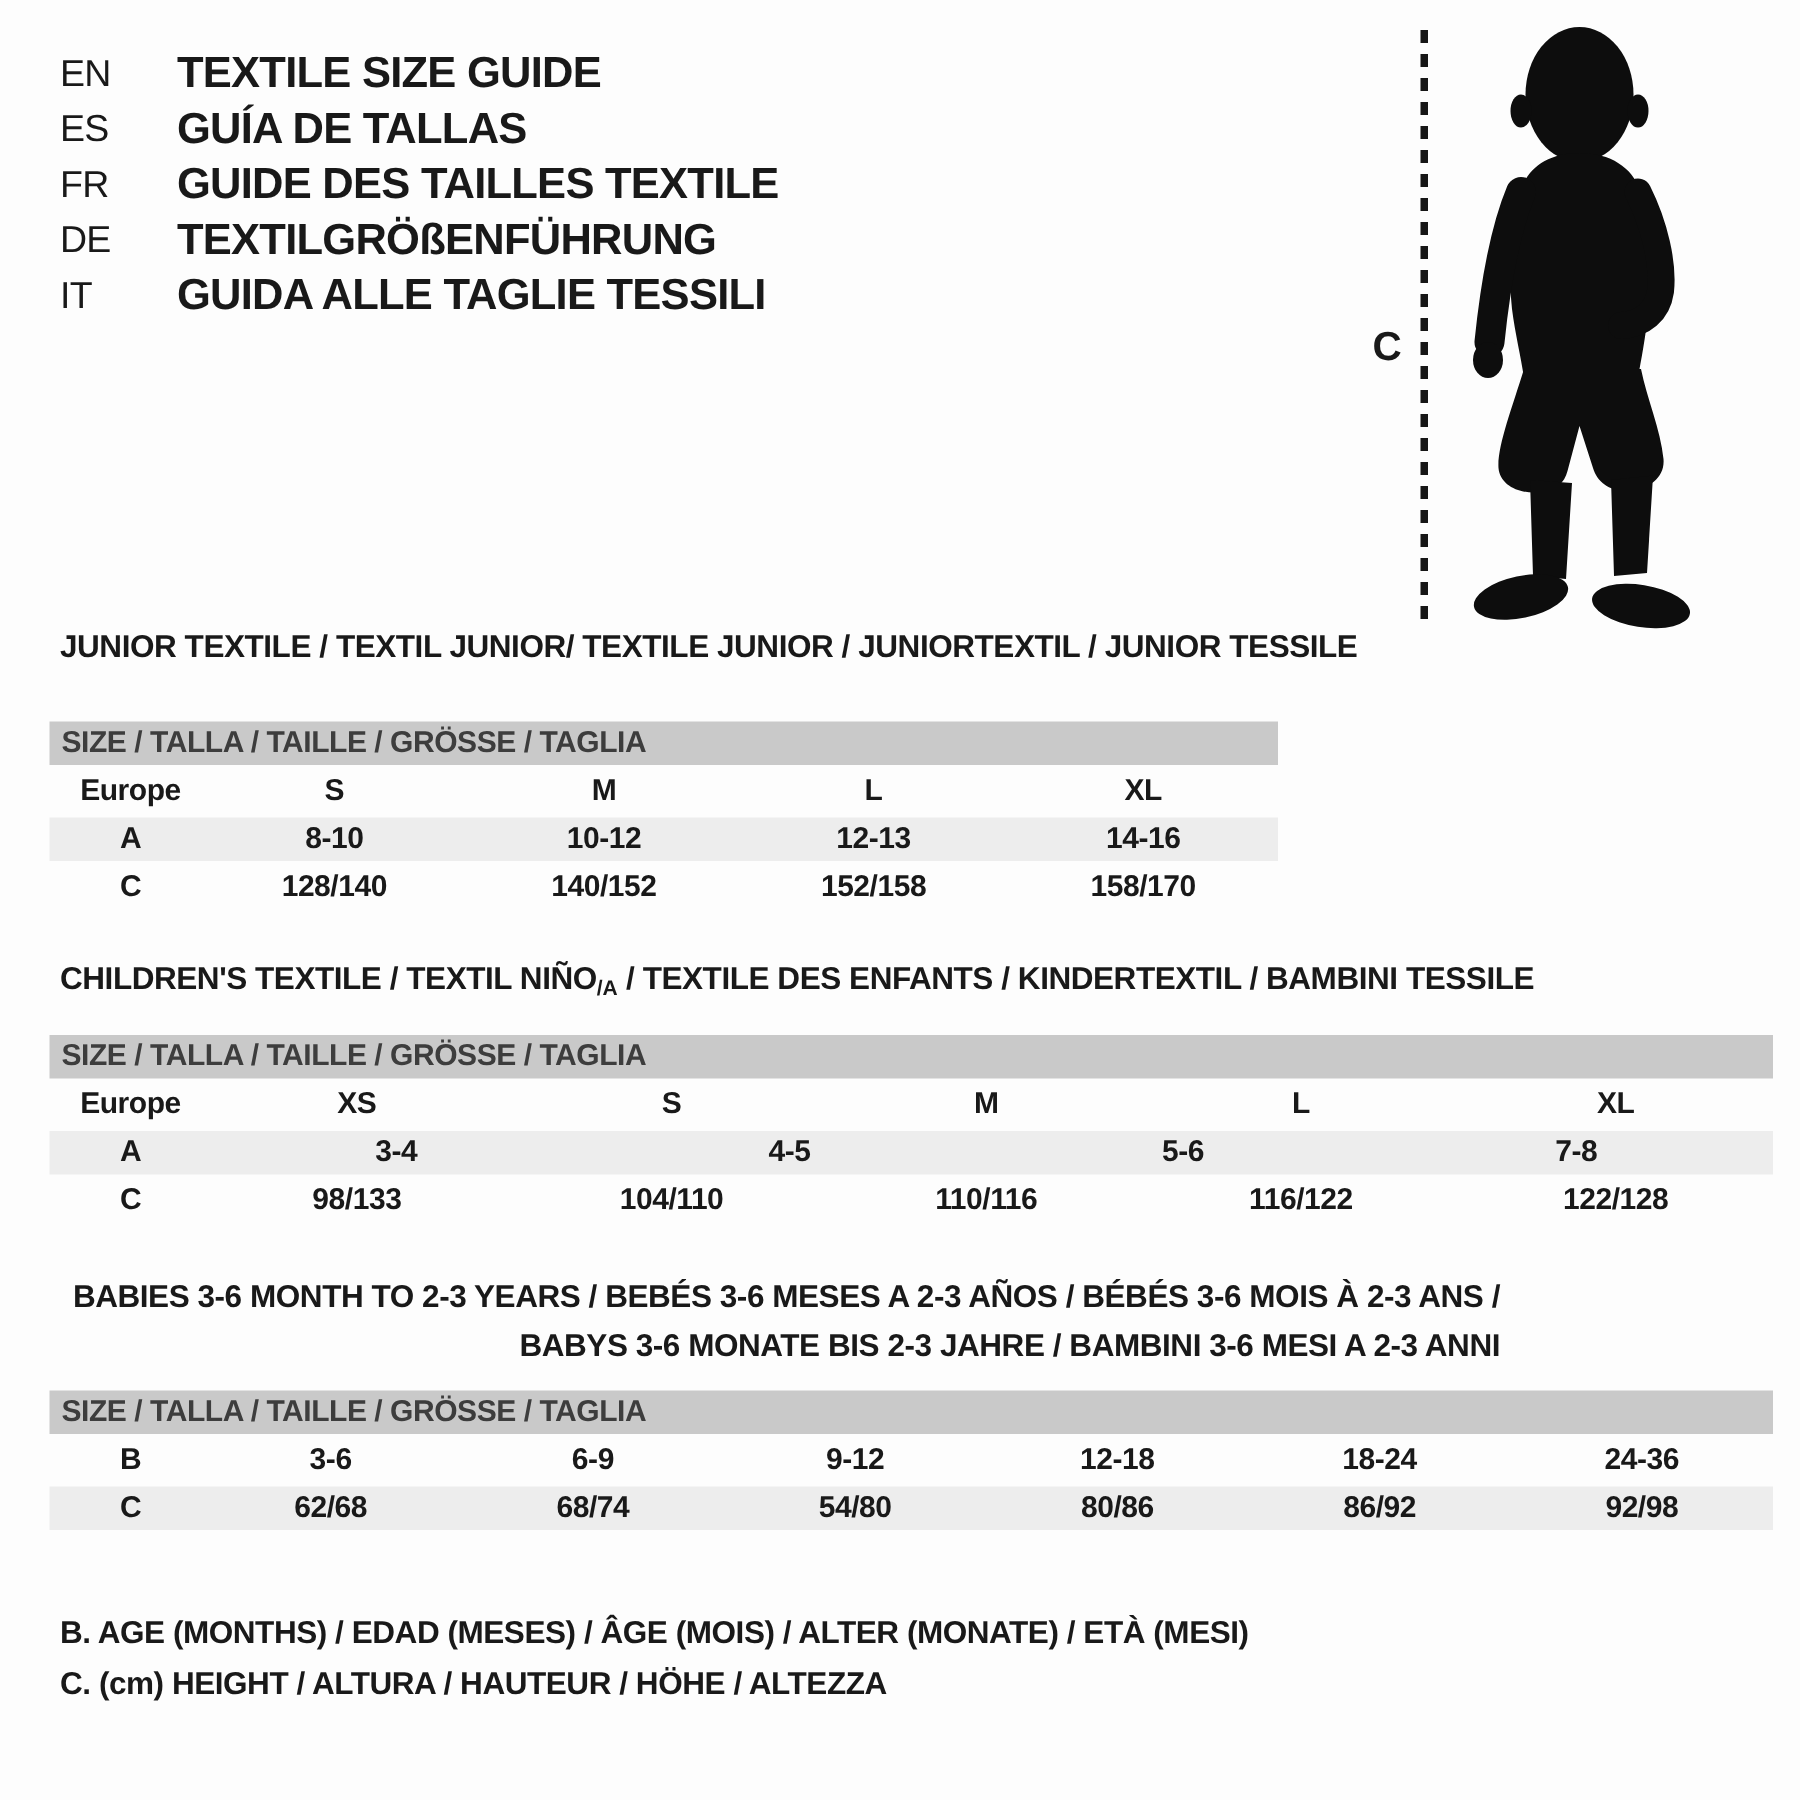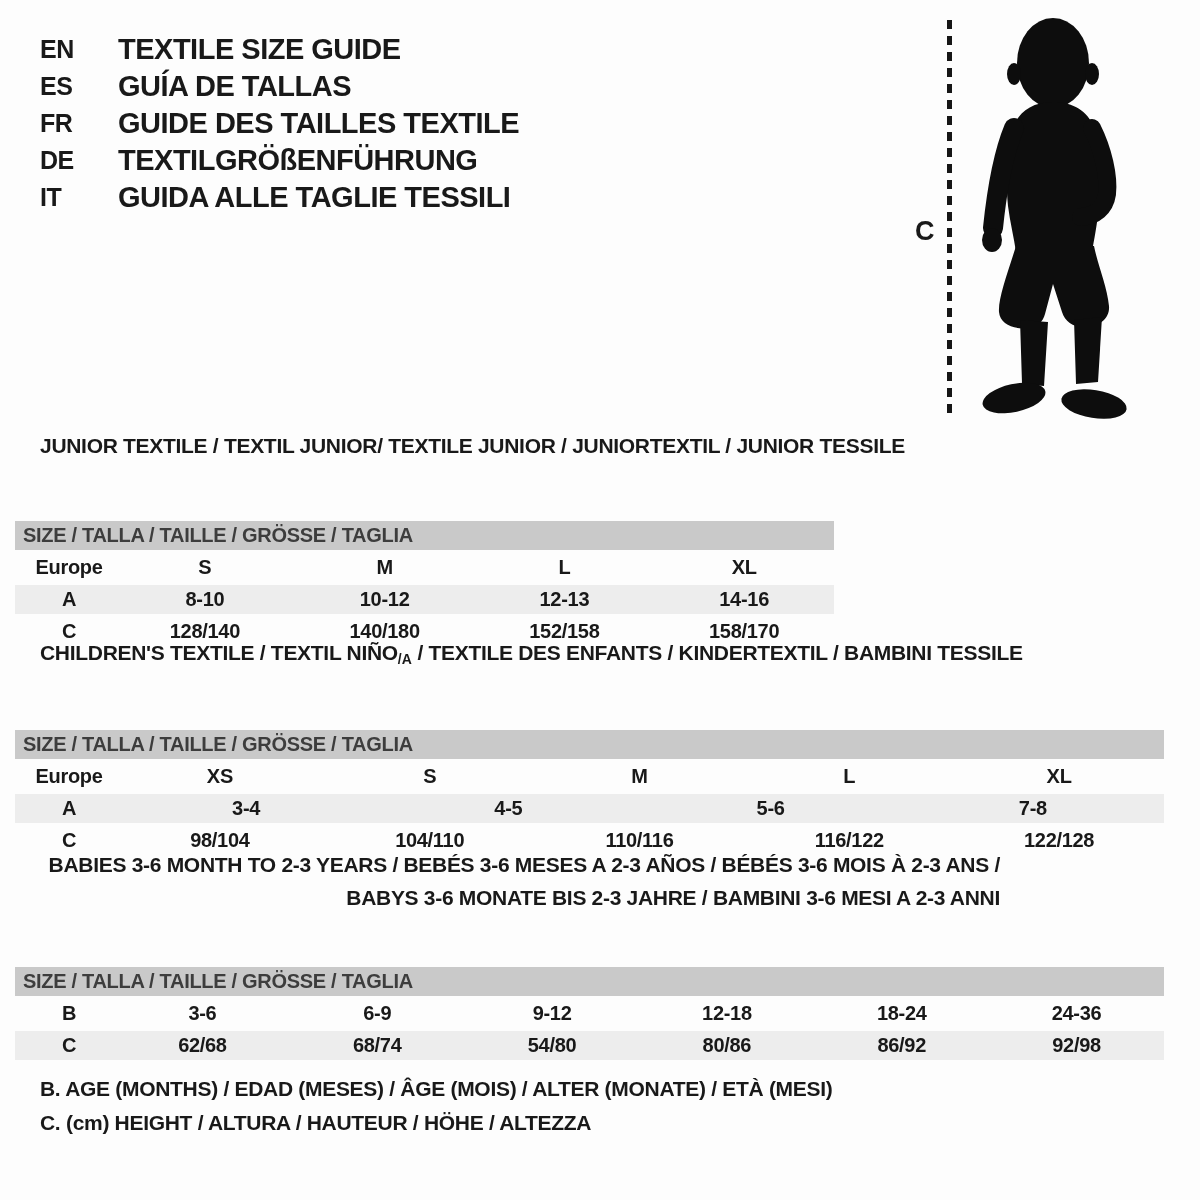--- a/index.html
+++ b/index.html
@@ -5,40 +5,40 @@
   html,body { margin:0; padding:0; background:#ffffff; }
   .page {
     position:relative; width:1200px; height:1200px;
     background:#fdfdfd; overflow:hidden;
     font-family:"Liberation Sans", sans-serif; color:#191919;
   }
 
   
   .lang-block { position:absolute; left:40px; top:31px; }
   .lang-row { display:flex; line-height:37px; }
-  .lang-code { width:78px; font-size:25px; font-weight:700; letter-spacing:-0.5px; }
+  .lang-code { width:78px; font-size:25px; font-weight:400; letter-spacing:-0.5px; }
   .lang-title { font-size:29px; font-weight:700; letter-spacing:-0.5px; white-space:pre; }
 
   
   .measure-line {
     position:absolute; left:947px; top:20px; width:5px; height:398px;
     background:repeating-linear-gradient(to bottom, #161616 0px, #161616 9px, transparent 9px, transparent 16px);
   }
   .measure-label { position:absolute; left:915px; top:216px; font-size:27px; font-weight:700; }
   .silhouette { position:absolute; left:962px; top:14px; width:185px; height:410px; }
 
   
   .sec-title { position:absolute; left:40px; margin:0; font-size:21px; font-weight:700; letter-spacing:-0.3px; white-space:pre; }
-  .t-junior   { top:434px; }
+  .t-junior   { top:420px; }
   .t-children { top:641px; }
   .t-babies   { top:848px; line-height:33px; white-space:normal; width:960px;text-align:right; }
   .sub-a { font-size:14px; vertical-align:-4px; letter-spacing:0; }
 
   
-  .table { position:absolute; left:15px;margin-top:40px; }
+  .table { position:absolute; left:33px; }
   .w-narrow { width:819px; }
   .w-wide   { width:1149px; }
   .tbl-junior   { top:481px; }
   .tbl-children { top:690px; }
   .tbl-babies   { top:927px; }
   .size-bar {
     height:29px; line-height:29px; background:#c9c9c9; color:#3d3d3d;
     font-size:20px; font-weight:700; padding-left:8px; letter-spacing:-0.3px;
   }
   .trow { display:flex; height:29px; line-height:29px; margin-top:3px; font-size:20px; font-weight:700; letter-spacing:-0.3px; }
@@ -110,21 +110,21 @@
     <div class="trow shaded">
       <span class="cl">A</span>
       <span class="cc">8-10</span>
       <span class="cc">10-12</span>
       <span class="cc">12-13</span>
       <span class="cc">14-16</span>
     </div>
     <div class="trow">
       <span class="cl">C</span>
       <span class="cc">128/140</span>
-      <span class="cc">140/180</span>
+      <span class="cc">140/152</span>
       <span class="cc">152/158</span>
       <span class="cc">158/170</span>
     </div>
   </div>
 
   <h2 class="sec-title t-children"><span>CHILDREN'S TEXTILE / TEXTIL NIÑO</span><span class="sub-a">/A</span><span> / TEXTILE DES ENFANTS / KINDERTEXTIL / BAMBINI TESSILE</span></h2>
   <div class="table w-wide tbl-children">
     <div class="size-bar">SIZE / TALLA / TAILLE / GRÖSSE / TAGLIA</div>
     <div class="trow">
       <span class="cl">Europe</span>
@@ -136,21 +136,21 @@
     </div>
     <div class="trow shaded">
       <span class="cl">A</span>
       <span class="cc">3-4</span>
       <span class="cc">4-5</span>
       <span class="cc">5-6</span>
       <span class="cc">7-8</span>
     </div>
     <div class="trow">
       <span class="cl">C</span>
-      <span class="cc">98/104</span>
+      <span class="cc">98/133</span>
       <span class="cc">104/110</span>
       <span class="cc">110/116</span>
       <span class="cc">116/122</span>
       <span class="cc">122/128</span>
     </div>
   </div>
 
   <h2 class="sec-title t-babies"><span>BABIES 3-6 MONTH TO 2-3 YEARS / BEBÉS 3-6 MESES A 2-3 AÑOS / BÉBÉS 3-6 MOIS À 2-3 ANS /</span><br><span>BABYS 3-6 MONATE BIS 2-3 JAHRE / BAMBINI 3-6 MESI A 2-3 ANNI</span></h2>
   <div class="table w-wide tbl-babies">
     <div class="size-bar">SIZE / TALLA / TAILLE / GRÖSSE / TAGLIA</div>

